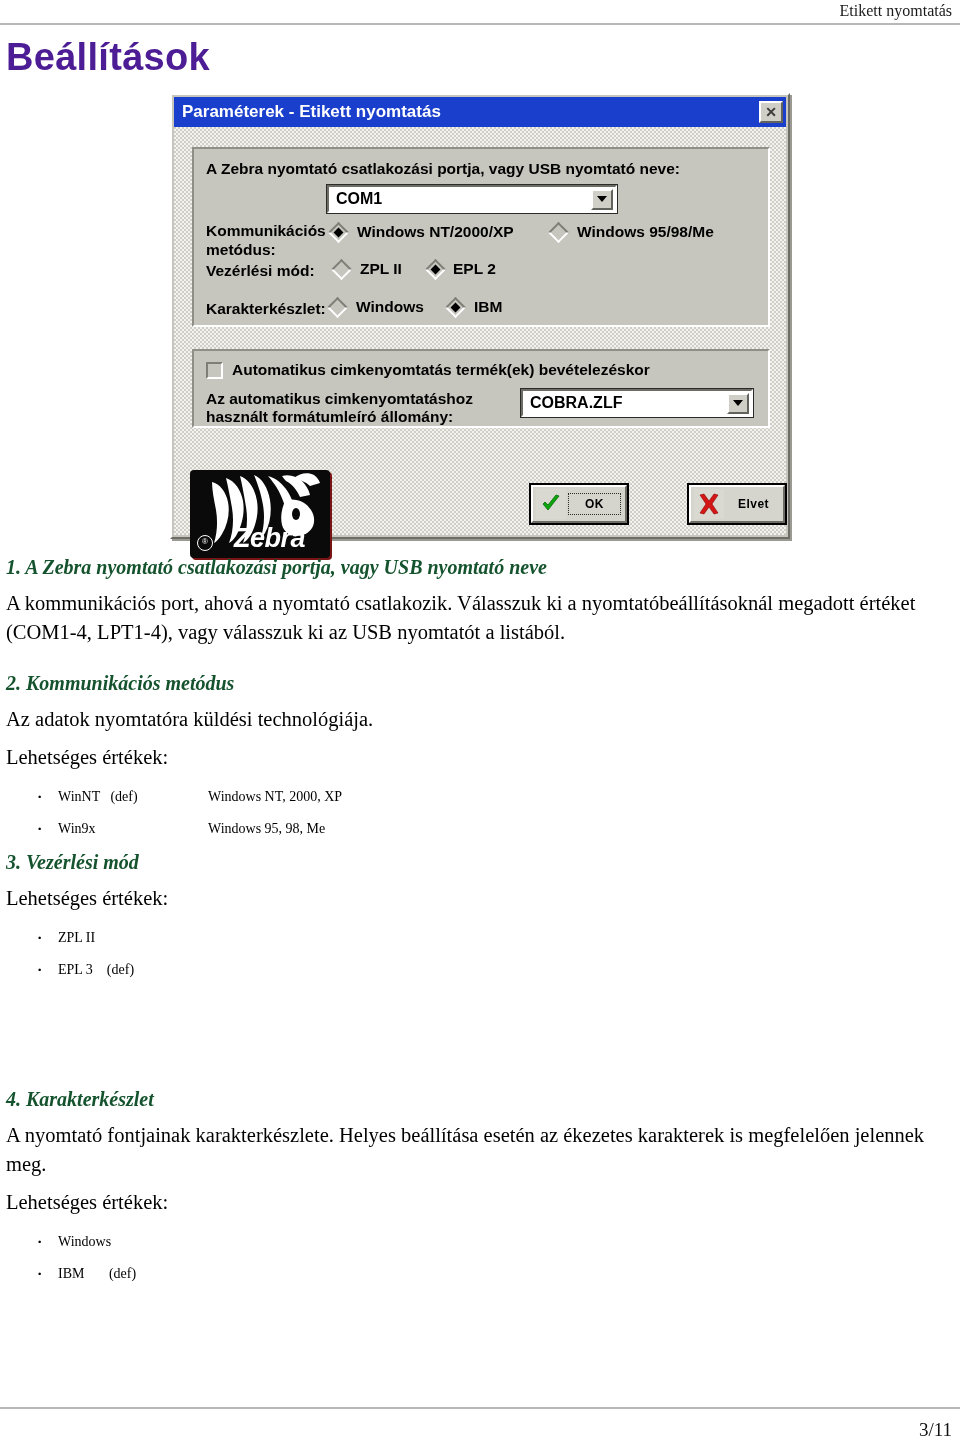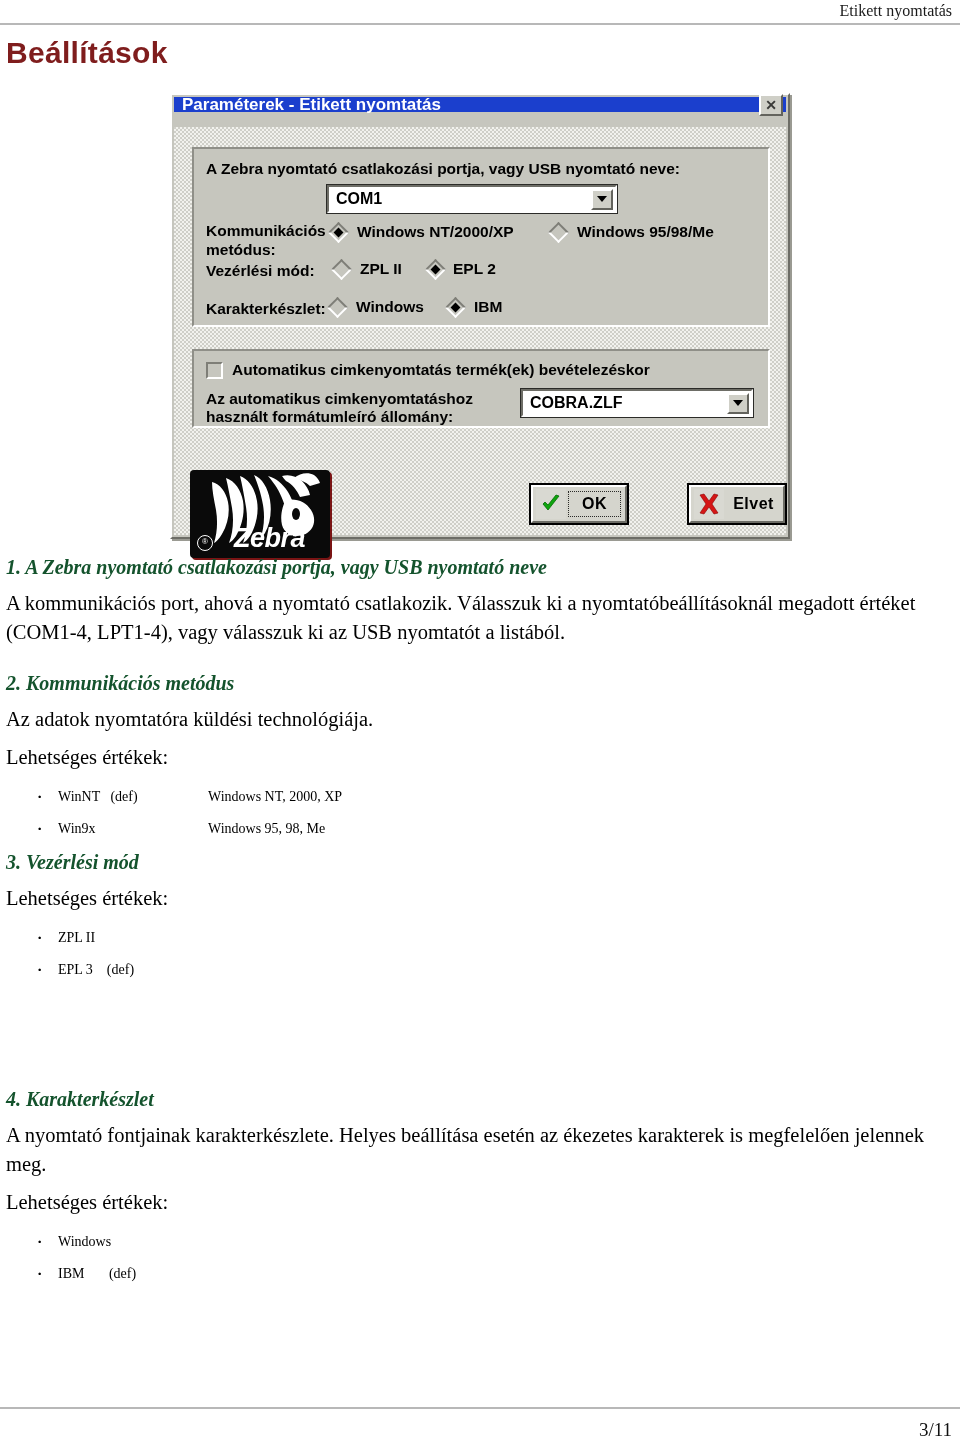--- a/index.html
+++ b/index.html
@@ -50,23 +50,23 @@
     font-size: 19px;
     color: #111;
   }
 
   
   .doc-title {
     position: absolute;
     top: 36px; left: 6px;
     font-family: "Liberation Sans", sans-serif;
     font-weight: bold;
-    font-size: 30px;
+    font-size: 38px;
     letter-spacing: 0.3px;
-    color: #7f1d1d;
+    color: #4c1d95;
   }
 
   
   .dialog {
     position: absolute;
     left: 170px; top: 93px;
     width: 620px; height: 446px;
     box-sizing: border-box;
     background: #c6c6be;
     border-top: 2px solid #ffffff;
@@ -84,21 +84,21 @@
     background-image:
       linear-gradient(45deg, #f2f2ee 25%, transparent 25%, transparent 75%, #f2f2ee 75%),
       linear-gradient(45deg, #f2f2ee 25%, transparent 25%, transparent 75%, #f2f2ee 75%);
     background-size: 4px 4px;
     background-position: 0 0, 2px 2px;
   }
 
   .titlebar {
     position: absolute;
     left: 2px; right: 2px; top: 2px;
-    height: 15px;
+    height: 30px;
     background: #1b3fcd;
     display: flex;
     align-items: center;
     padding: 0 3px 0 8px;
     box-sizing: border-box;
   }
   .titlebar-text {
     color: #ffffff;
     font-family: "Liberation Sans", sans-serif;
     font-weight: bold;
@@ -292,21 +292,21 @@
     background: #d9d9d2;
     display: flex;
     align-items: center;
     justify-content: center;
   }
   .btn-text {
     flex: 1;
     text-align: center;
     font-family: "Liberation Sans", sans-serif;
     font-weight: bold;
-    font-size: 16px;
+    font-size: 12px;
     color: #000;
     letter-spacing: 0.5px;
   }
   #ok-button .btn-text {
     border: 1px dotted #2b2b28;
     margin: 4px 4px 4px 2px;
     padding: 3px 0;
   }
 
   

